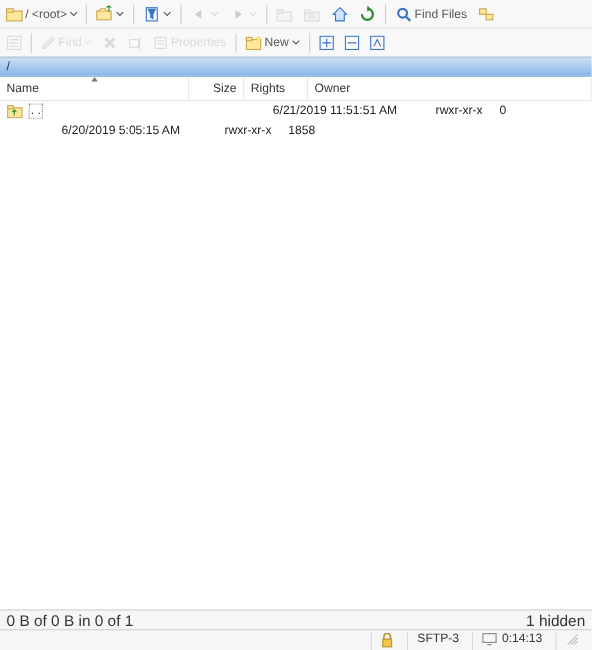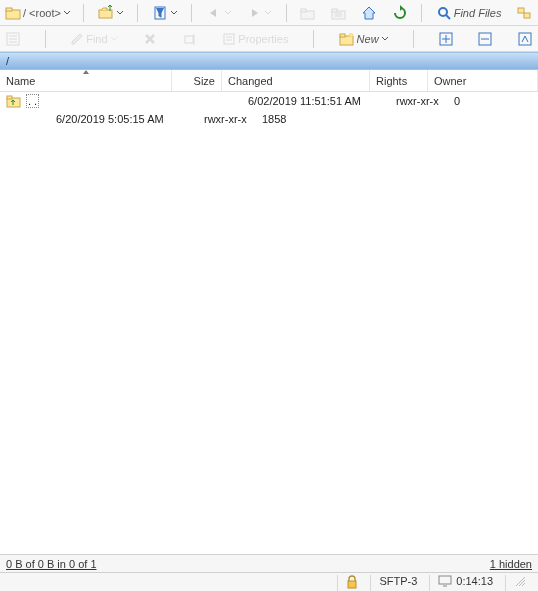--- a/index.html
+++ b/index.html
@@ -1,17 +1,17 @@
 <!DOCTYPE html>
 <html><head>
 <meta charset="utf-8">
 <style>
   * { box-sizing: border-box; margin: 0; padding: 0; }
   html, body { width: 538px; height: 591px; font-family: "Segoe UI", Tahoma, sans-serif; font-size: 11px; background: #fff; overflow: hidden; }
-  .toolbar { display: flex; align-items: center; height: 26px; border-bottom: 1px solid #d8d8d8; padding: 0 2px; gap: 1px; background: #f8f8f8; justify-content: space-between; }
+  .toolbar { display: flex; align-items: center; height: 26px; border-bottom: 1px solid #d8d8d8; padding: 0 2px; gap: 1px; background: #f8f8f8; }
   .tbtn { display: inline-flex; align-items: center; justify-content: center; height: 22px; min-width: 22px; padding: 0 3px; border: 1px solid transparent; border-radius: 2px; cursor: default; }
   .tbtn.disabled { opacity: 0.38; }
   .tbtn .lbl { margin-left: 2px; color: #555; }
   .tbtn.disabled .lbl { color: #aaa; }
   .sep { width: 1px; height: 18px; background: #d0d0d0; margin: 0 3px; }
   .drop-arrow { margin-left: 2px; }
   svg { display: block; }
   .drop-sel { display: inline-flex; align-items: center; border: 1px solid transparent; padding: 0 2px; height: 20px;}
   .crumb { height: 18px; background: linear-gradient(#c9def5,#88b5e4); color: #0a3a6a; display: flex; align-items: center; padding: 0 6px; font-size: 11px; border-top: 1px solid #9cc3e8; border-bottom: 1px solid #9cc3e8;}
   .headerrow { display: flex; height: 22px; border-bottom: 1px solid #e0e0e0; background: #fff; user-select: none; }
@@ -23,25 +23,25 @@
   .col-rights { width: 58px; }
   .col-owner { flex: 1; }
   .filelist { height: 462px; overflow: auto; background: #fff; }
   .row { display: flex; height: 18px; align-items: center; }
   .cell { padding: 0 6px; overflow: hidden; white-space: nowrap; text-overflow: ellipsis; color: #222; }
   .c-name { width: 192px; display: flex; align-items: center; gap: 4px; }
   .c-size { width: 50px; text-align: right; }
   .c-changed { width: 148px; }
   .c-rights { width: 58px; }
   .c-owner { flex: 1; }
-  .status { height: 18px; border-top: 1px solid #d0d0d0; display: flex; align-items: center; justify-content: space-between; padding: 0 6px; font-size: 11px; color: #333; background: #f6f6f6; text-decoration: underline;}
+  .status { height: 18px; border-top: 1px solid #d0d0d0; display: flex; align-items: flex-end; justify-content: space-between; padding: 0 6px; font-size: 14px; color: #333; background: #f6f6f6;}
   .status2 { height: 22px; border-top: 1px solid #d0d0d0; display: flex; align-items: center; justify-content: flex-end; padding: 0 4px; gap: 4px; background: #f6f6f6;}
   .s2cell { display: inline-flex; padding: 0 8px; height: 18px; border-left: 1px solid #d8d8d8; color: #333; gap: 4px; }
   .s2cell.first { border-left: none; flex:1;}
-  .boldlink { color: #000; font-style: italic; }
+  .boldlink { color: #000; }
 </style>
 </head>
 <body>
 
 <div class="toolbar">
   <span class="tbtn drop-sel">
     <span>
       <svg width="16" height="16">
           <rect x="1" y="5" width="14" height="9" fill="#ffe79c" stroke="#caa64e"></rect>
           <rect x="1" y="3" width="6" height="3" fill="#ffe79c" stroke="#caa64e"></rect>
@@ -273,23 +273,20 @@
   <div class="hcell col-name">
     <span>Name</span>
     <span class="sort">
         <svg width="8" height="6">
           <path d="M4 1 L7 5 L1 5 Z" fill="#777"></path>
         </svg>
       </span>
   </div>
   <div class="hcell col-size">
       <span>Size</span>
-    </div>
-  <div class="hcell col-changed">
-      <span>Changed</span>
     </div>
   <div class="hcell col-rights">
       <span>Rights</span>
     </div>
   <div class="hcell col-owner">
       <span>Owner</span>
     </div>
 </div>
 
 <div class="filelist" id="file-list">
@@ -298,21 +295,21 @@
         <span>
           <svg width="16" height="14">
             <rect x="1" y="4" width="13" height="9" fill="#ffe79c" stroke="#caa64e"></rect>
             <rect x="1" y="2" width="5" height="3" fill="#ffe79c" stroke="#caa64e"></rect>
             <path d="M7 11 L7 6 L5 8 M7 6 L9 8" stroke="#2a8a2a" fill="none"></path>
           </svg>
         </span>
         <span><span style="border:1px dotted #888;padding:0 1px;">. .</span></span>
       </div>
       <div class="cell c-size"></div>
-      <div class="cell c-changed">6/02/2019 11:51:51 AM</div>
+      <div class="cell c-changed">6/21/2019 11:51:51 AM</div>
       <div class="cell c-rights">rwxr-xr-x</div>
       <div class="cell c-owner">0</div>
     </div>
     <div class="row">
       <div class="cell c-size"></div>
       <div class="cell c-changed">6/20/2019 5:05:15 AM</div>
       <div class="cell c-rights">rwxr-xr-x</div>
       <div class="cell c-owner">1858</div>
     </div>
   </div>

